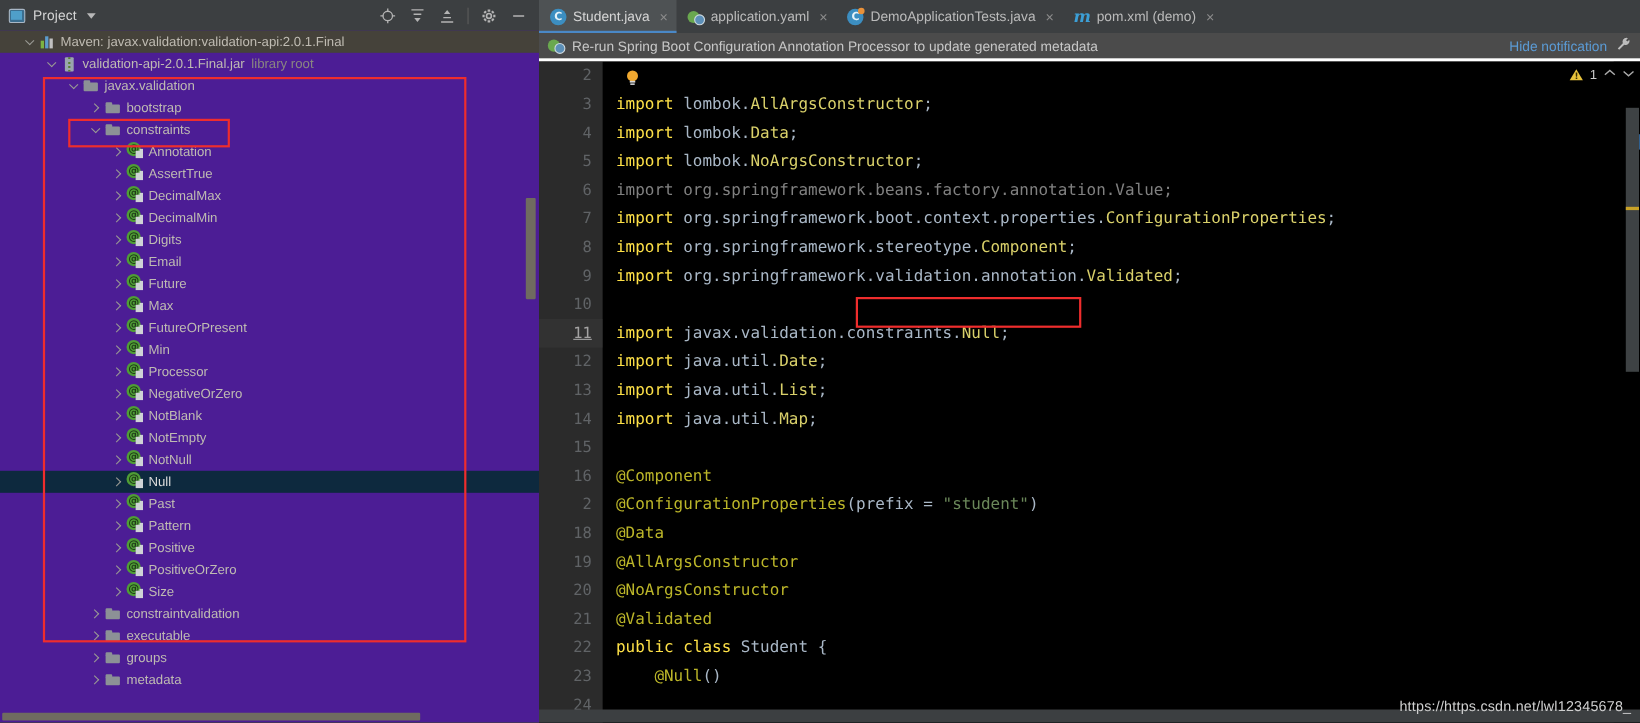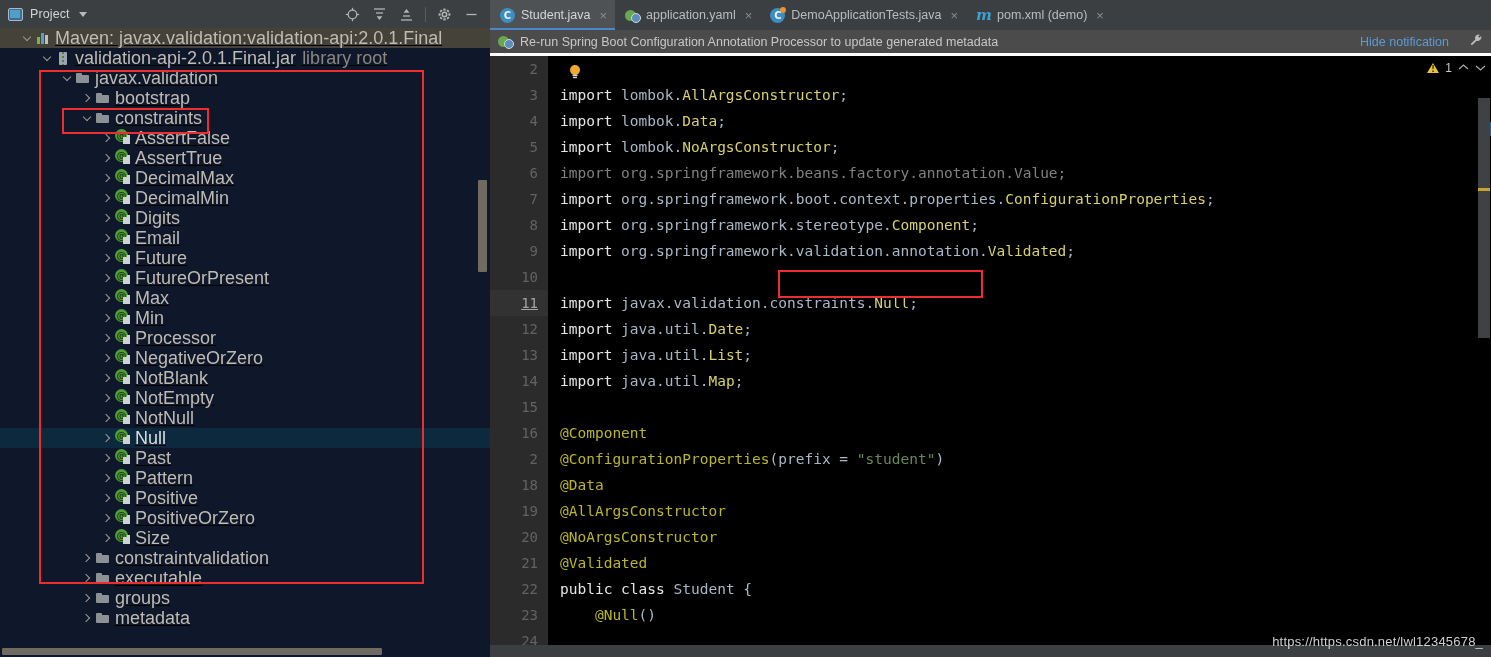--- a/index.html
+++ b/index.html
@@ -41,23 +41,22 @@
     border-left: 4.5px solid transparent; border-right: 4.5px solid transparent;
     border-top: 5px solid #b8b8b8; margin-left: 2px;
   }
   .panel-tools { margin-left: auto; display: flex; align-items: center; gap: 10px; padding-right: 4px; }
   .tool-btn { width: 17px; height: 17px; display: flex; align-items: center; justify-content: center; cursor: default; }
   .tool-sep { width: 1px; height: 15px; background: #5c5c5c; }
 
   
   .tree {
     flex: 1; position: relative; overflow: hidden;
-    background: #0f172a;
-    font-size: 18px;
-    text-decoration: underline;
+    background: #4c1d95;
+    font-size: 12px;
   }
   .row {
     height: 20px; display: flex; align-items: center;
     white-space: nowrap; color: #c8c4bb; position: relative;
   }
   .row.maven-row { background: #45423a; }
   .row.selected { background: #0d293e; color: #d8d8d8; }
   .row .ind { flex: none; }
   .chev {
     width: 13px; height: 13px; flex: none;
@@ -178,21 +177,21 @@
     line-height: 15px; text-align: center; font-family: "DejaVu Serif", serif;
   }
 
   .notifbar {
     height: 26px; background: #4b4b4b;
     display: flex; align-items: center; gap: 7px;
     padding: 0 8px 0 8px; flex: none;
     border-bottom: 3px solid #ffffff;
   }
   .notif-text { color: #c7c7c7; font-size: 12.5px; }
-  .notif-right { margin-left: auto; display: flex; align-items: center; gap: 20px; }
+  .notif-right { margin-left: auto; display: flex; align-items: center; gap: 8px; }
   .notif-link { color: #5b9bd5; font-size: 12.5px; }
   .wrench { color: #b9b9b9; font-size: 13px; }
 
   .code-wrap { flex: 1; position: relative; background: #000000; overflow: hidden; display: flex; }
   .gutter {
     width: 58px; background: #2b2b2b; flex: none; position: relative;
     padding-top: 0px;
   }
   .gline {
     height: 26px; line-height: 26px;
@@ -203,21 +202,21 @@
   }
   .gline.cur { color: #a4a3a3; background: #323232; text-decoration: underline; }
 
   .code {
     flex: 1; position: relative; background: #000000;
     font-family: "DejaVu Sans Mono", monospace; font-size: 14.5px;
     padding-left: 12px; overflow: hidden;
   }
   .cline { height: 26px; line-height: 26px; white-space: pre; }
   .cline.cur { background: #323232; }
-  .kw { color: #e5e5e5; }
+  .kw { color: #fde047; }
   .pkg { color: #a9b7c6; }
   .cls { color: #d9d06a; }
   .anno { color: #bbb529; }
   .str { color: #6a8759; }
   .unused { color: #808080; }
   .plain { color: #a9b7c6; }
 
   .bulb {
     position: absolute; left: 20px; top: 6px;
     width: 14px; height: 15px;
@@ -346,21 +345,21 @@
         <div class="row">
           <span class="ind" style="width: 80px;"></span>
           <span class="chev open"></span>
           <span class="ic ic-folder"></span>
           <span class="lbl">constraints</span>
         </div>
         <div class="row">
           <span class="ind" style="width: 100px;"></span>
           <span class="chev "></span>
           <span class="ic ic-anno"></span>
-          <span class="lbl">AssertFalse</span>
+          <span class="lbl">Annotation</span>
         </div>
         <div class="row">
           <span class="ind" style="width: 100px;"></span>
           <span class="chev "></span>
           <span class="ic ic-anno"></span>
           <span class="lbl">AssertTrue</span>
         </div>
         <div class="row">
           <span class="ind" style="width: 100px;"></span>
           <span class="chev "></span>
@@ -388,27 +387,27 @@
         <div class="row">
           <span class="ind" style="width: 100px;"></span>
           <span class="chev "></span>
           <span class="ic ic-anno"></span>
           <span class="lbl">Future</span>
         </div>
         <div class="row">
           <span class="ind" style="width: 100px;"></span>
           <span class="chev "></span>
           <span class="ic ic-anno"></span>
+          <span class="lbl">Max</span>
+        </div>
+        <div class="row">
+          <span class="ind" style="width: 100px;"></span>
+          <span class="chev "></span>
+          <span class="ic ic-anno"></span>
           <span class="lbl">FutureOrPresent</span>
-        </div>
-        <div class="row">
-          <span class="ind" style="width: 100px;"></span>
-          <span class="chev "></span>
-          <span class="ic ic-anno"></span>
-          <span class="lbl">Max</span>
         </div>
         <div class="row">
           <span class="ind" style="width: 100px;"></span>
           <span class="chev "></span>
           <span class="ic ic-anno"></span>
           <span class="lbl">Min</span>
         </div>
         <div class="row">
           <span class="ind" style="width: 100px;"></span>
           <span class="chev "></span>

